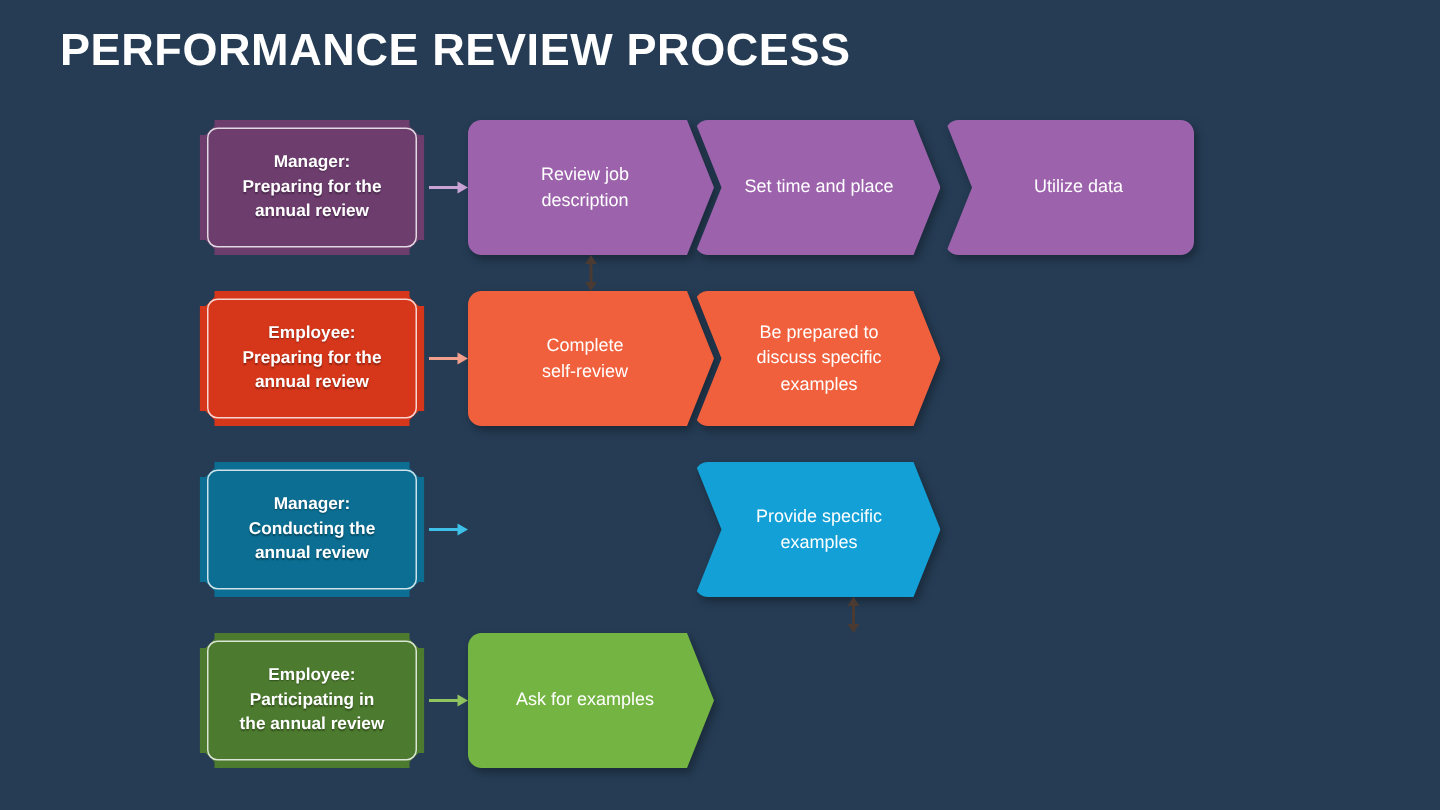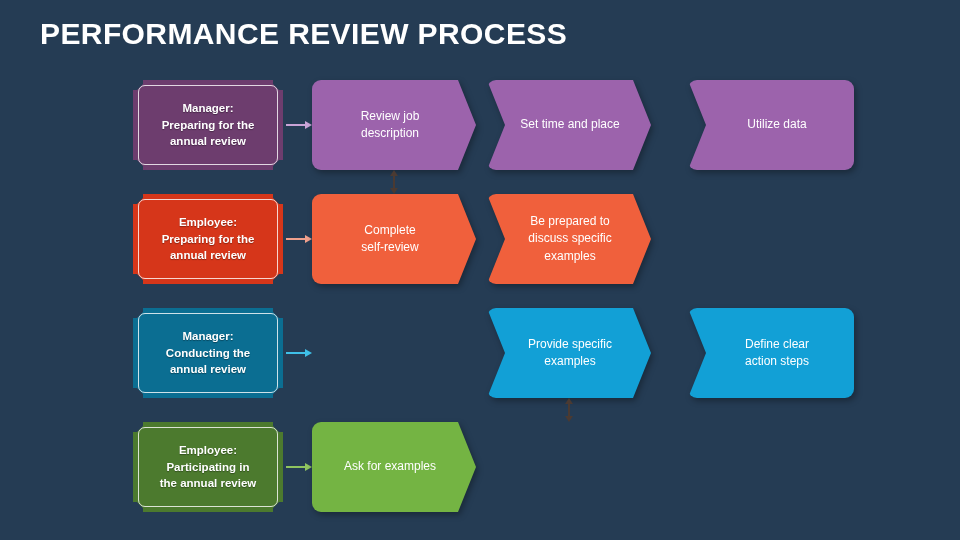--- a/index.html
+++ b/index.html
@@ -150,29 +150,29 @@
   }
   
   .card.pos-0 { left: 312px; width: 164px; }
   .card.pos-0 .card-label { padding-left: 14px; padding-right: 22px; }
   .card.pos-0 .card-shape {
     border-radius: 9px;
     -webkit-clip-path: polygon(0 0, calc(100% - 18px) 0, 100% 50%, calc(100% - 18px) 100%, 0 100%);
     clip-path: polygon(0 0, calc(100% - 18px) 0, 100% 50%, calc(100% - 18px) 100%, 0 100%);
   }
   
-  .card.pos-1 { left: 487px; width: 164px; }
+  .card.pos-1 { left: 463px; width: 164px; }
   .card.pos-1 .card-label { padding-left: 24px; padding-right: 22px; }
   .card.pos-1 .card-shape {
     border-radius: 9px;
     -webkit-clip-path: polygon(0 0, calc(100% - 18px) 0, 100% 50%, calc(100% - 18px) 100%, 0 100%, 18px 50%);
     clip-path: polygon(0 0, calc(100% - 18px) 0, 100% 50%, calc(100% - 18px) 100%, 0 100%, 18px 50%);
   }
   
-  .card.pos-2 { left: 688px; width: 166px; }
+  .card.pos-2 { left: 630px; width: 166px; }
   .card.pos-2 .card-label { padding-left: 26px; padding-right: 14px; }
   .card.pos-2 .card-shape {
     border-radius: 9px;
     -webkit-clip-path: polygon(0 0, 100% 0, 100% 100%, 0 100%, 18px 50%);
     clip-path: polygon(0 0, 100% 0, 100% 100%, 0 100%, 18px 50%);
   }
 
   
   .connector-v {
     position: absolute;
@@ -294,26 +294,20 @@
     <div class="connector-h" style="color: rgb(63, 192, 232);">
       <div class="shaft" style="background: rgb(63, 192, 232);"></div>
       <div class="head"></div>
     </div>
     <div class="card pos-1">
       <div class="card-shape" style="background: rgb(18, 160, 214);"></div>
       <div class="card-label">
           <span>Provide specific<br>examples</span>
         </div>
     </div>
-    <div class="card pos-2">
-      <div class="card-shape" style="background: rgb(18, 160, 214);"></div>
-      <div class="card-label">
-          <span>Define clear<br>action steps</span>
-        </div>
-    </div>
   </div>
 
   <div class="row row-3">
     <div class="label-box">
       <div class="label-outer" style="background: rgb(76, 122, 46);"></div>
       <div class="label-inner-border"></div>
       <div class="label-text">
         <span>
           <span>Employee:</span><br>
           <span>Participating in</span><br>

